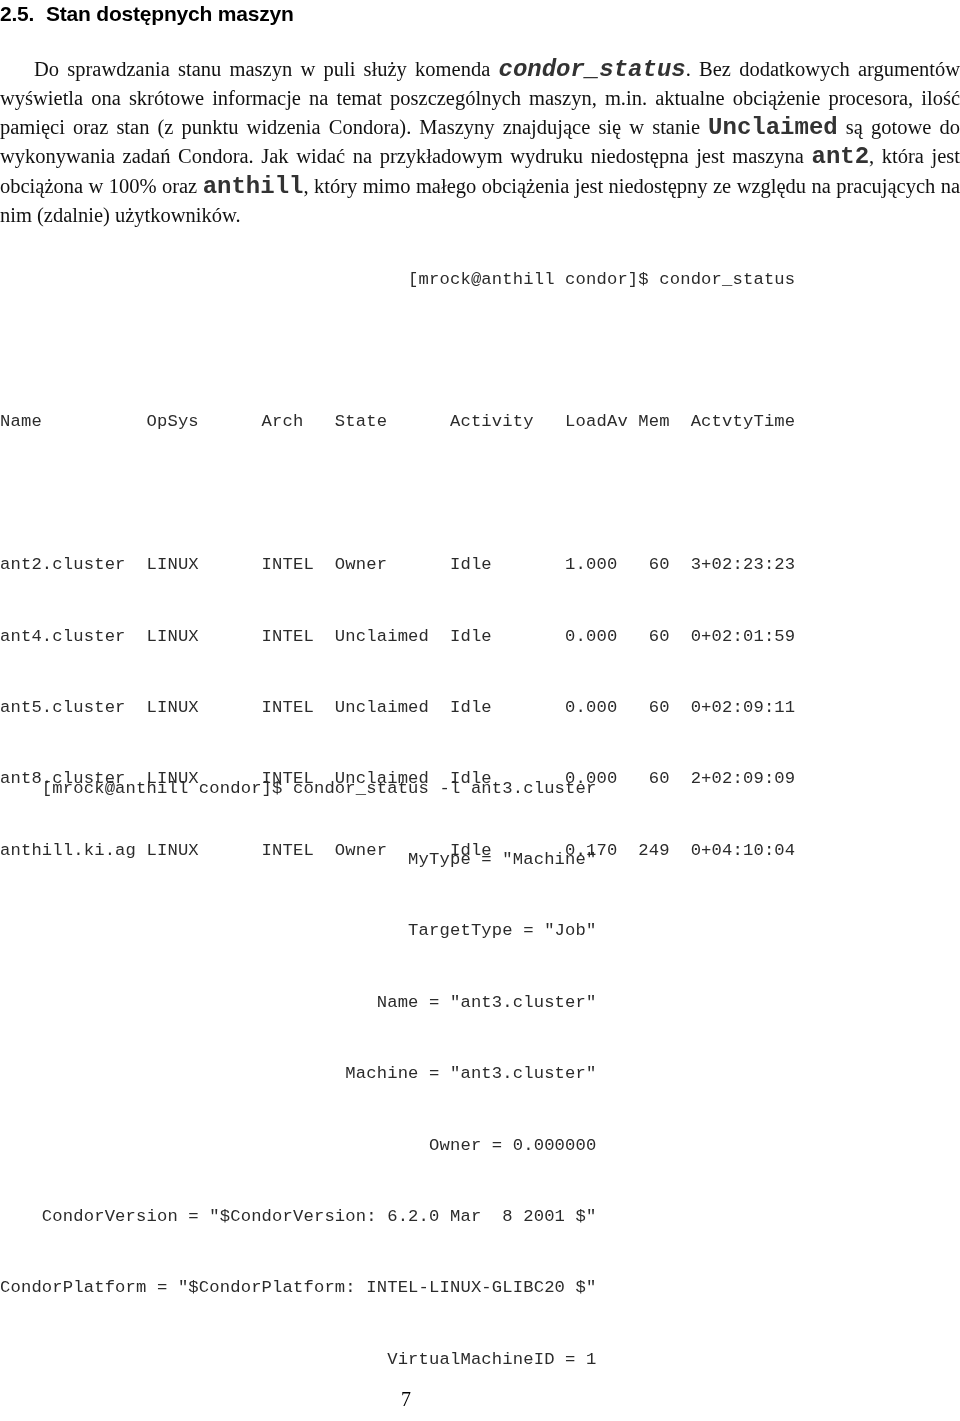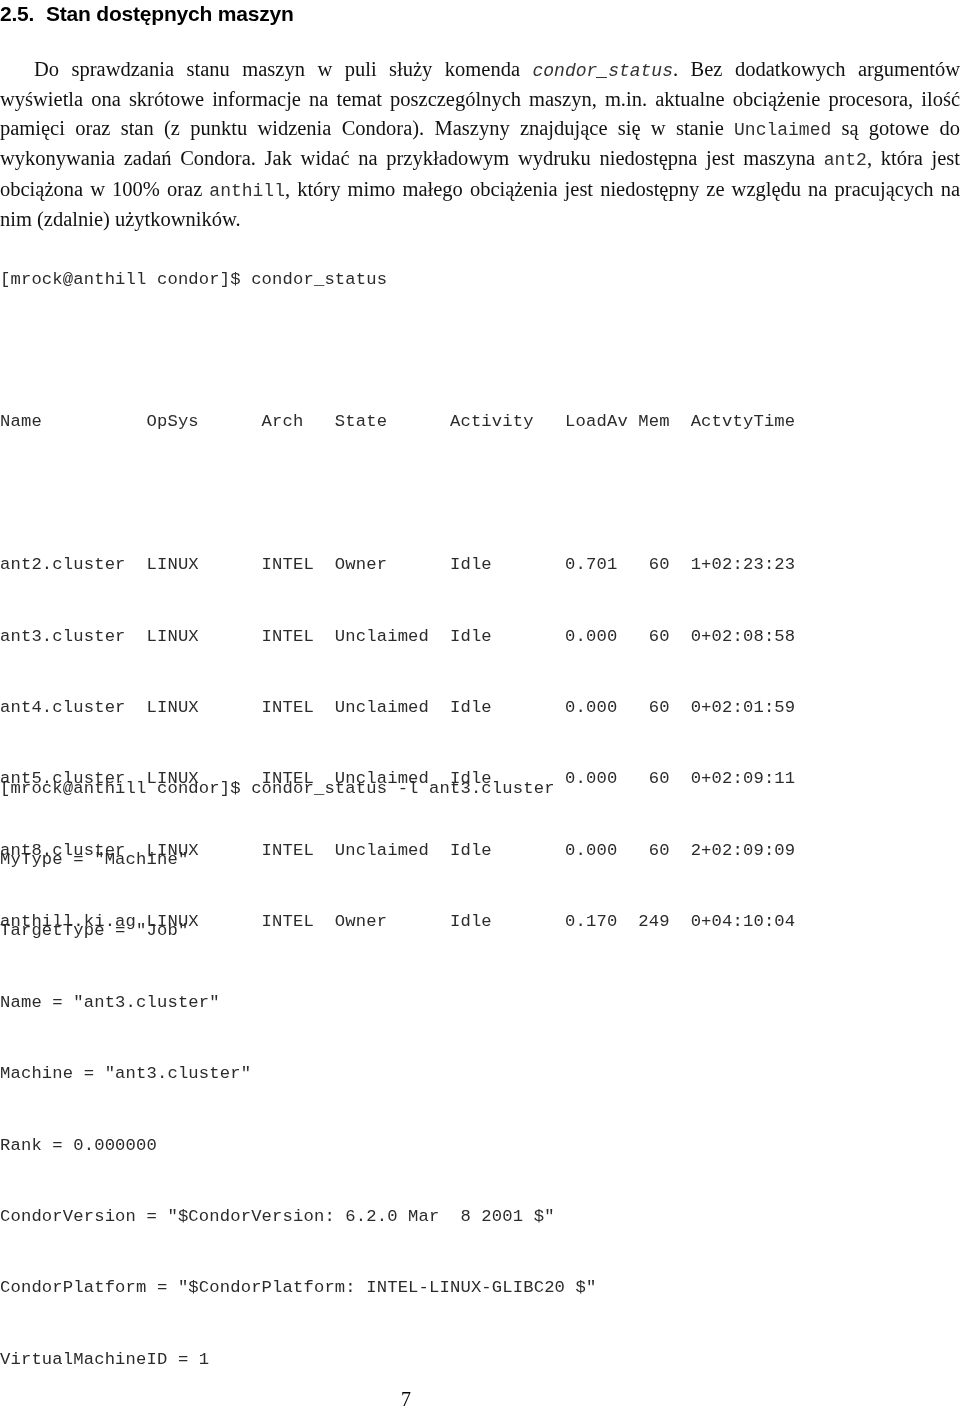--- a/index.html
+++ b/index.html
@@ -48,41 +48,42 @@
     font-family: "Liberation Serif", "DejaVu Serif", serif;
     font-size: 20.5px;
     line-height: 28.5px;
     text-align: justify;
     text-justify: inter-word;
     color: #111;
   }
   .body-para .indent { display: inline-block; width: 34px; }
   .mono-inline {
     font-family: "Liberation Mono", "DejaVu Sans Mono", monospace;
-    font-size: 18px;
+    font-size: 24px;
     color: #333;
+    font-weight: bold;
   }
   .ital { font-style: italic; }
 
   
   .verbatim {
     position: absolute;
     left: 0px;
     font-family: "Liberation Mono", "DejaVu Sans Mono", monospace;
     font-size: 17.2px;
     line-height: 23.8px;
     color: #2b2b2b;
     white-space: pre;
     letter-spacing: 0.15px;
   }
 
   #term-status { top: 220px; }
   #term-long   { top: 729px; }
 
-  .verbatim .line { display: block; height: 23.8px; }
+  .verbatim .line { display: block; height: 23.8px; text-align: right; }
   .verbatim .blank { display: block; height: 23.8px; }
 
   
   .sub-caption {
     position: absolute;
     left: 34px;
     top: 682px;
     font-family: "Liberation Serif", "DejaVu Serif", serif;
     font-size: 20.5px;
     white-space: nowrap;
@@ -110,42 +111,41 @@
 
   <p class="body-para">
     <span class="indent"></span><span>Do sprawdzania stanu maszyn w puli służy komenda </span><span class="mono-inline ital">condor_status</span><span>. Bez dodatkowych argumentów wyświetla ona skrótowe informacje na temat poszczególnych maszyn, m.in. aktualne obciążenie procesora, ilość pamięci oraz stan (z punktu widzenia Condora). Maszyny znajdujące się w stanie </span><span class="mono-inline">Unclaimed</span><span> są gotowe do wykonywania zadań Condora. Jak widać na przykładowym wydruku niedostępna jest maszyna </span><span class="mono-inline">ant2</span><span>, która jest obciążona w 100% oraz </span><span class="mono-inline">anthill</span><span>, który mimo małego obciążenia jest niedostępny ze względu na pracujących na nim (zdalnie) użytkowników.</span>
   </p>
 
   <div class="verbatim" id="term-status">
     <span class="line">[mrock@anthill condor]$ condor_status</span>
     <span class="blank"></span>
     <span class="line">Name          OpSys      Arch   State      Activity   LoadAv Mem  ActvtyTime</span>
     <span class="blank"></span>
-    <span class="line">ant2.cluster  LINUX      INTEL  Owner      Idle       0.701   60  1+02:23:23</span>
-    <span class="line">ant3.cluster  LINUX      INTEL  Unclaimed  Idle       0.000   60  0+02:08:58</span>
+    <span class="line">ant2.cluster  LINUX      INTEL  Owner      Idle       1.000   60  3+02:23:23</span>
     <span class="line">ant4.cluster  LINUX      INTEL  Unclaimed  Idle       0.000   60  0+02:01:59</span>
     <span class="line">ant5.cluster  LINUX      INTEL  Unclaimed  Idle       0.000   60  0+02:09:11</span>
     <span class="line">ant8.cluster  LINUX      INTEL  Unclaimed  Idle       0.000   60  2+02:09:09</span>
     <span class="line">anthill.ki.ag LINUX      INTEL  Owner      Idle       0.170  249  0+04:10:04</span>
     <span class="blank"></span>
     <span class="blank"></span>
     <span class="blank"></span>
     
     
     
   </div>
 
 
   <div class="verbatim" id="term-long">
     <span class="line">[mrock@anthill condor]$ condor_status -l ant3.cluster</span>
     <span class="line">MyType = "Machine"</span>
     <span class="line">TargetType = "Job"</span>
     <span class="line">Name = "ant3.cluster"</span>
     <span class="line">Machine = "ant3.cluster"</span>
-    <span class="line">Rank = 0.000000</span>
+    <span class="line">Owner = 0.000000</span>
     <span class="line">CondorVersion = "$CondorVersion: 6.2.0 Mar  8 2001 $"</span>
     <span class="line">CondorPlatform = "$CondorPlatform: INTEL-LINUX-GLIBC20 $"</span>
     <span class="line">VirtualMachineID = 1</span>
     
     
     
     
     
     
     

